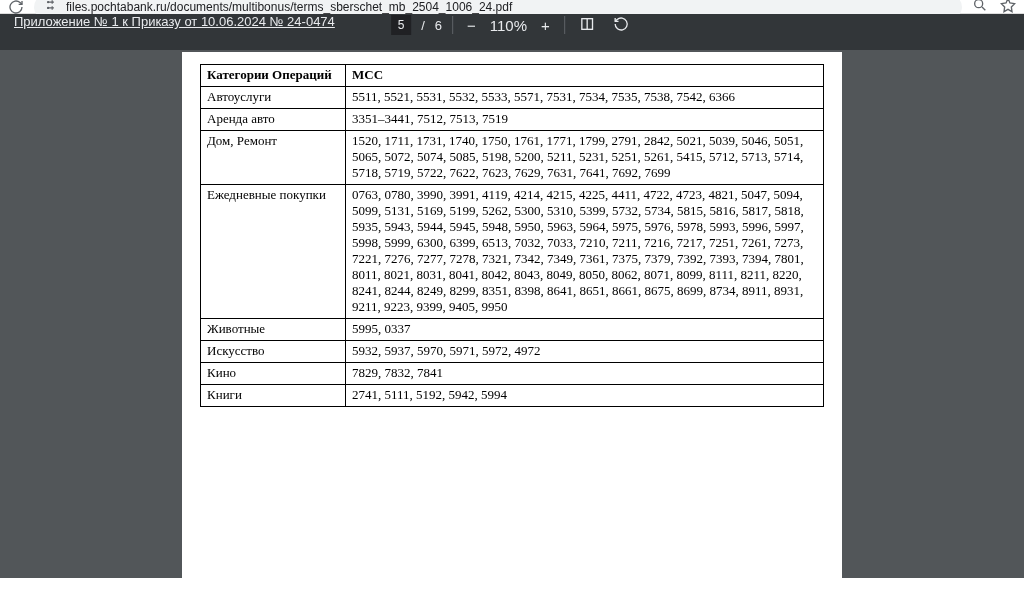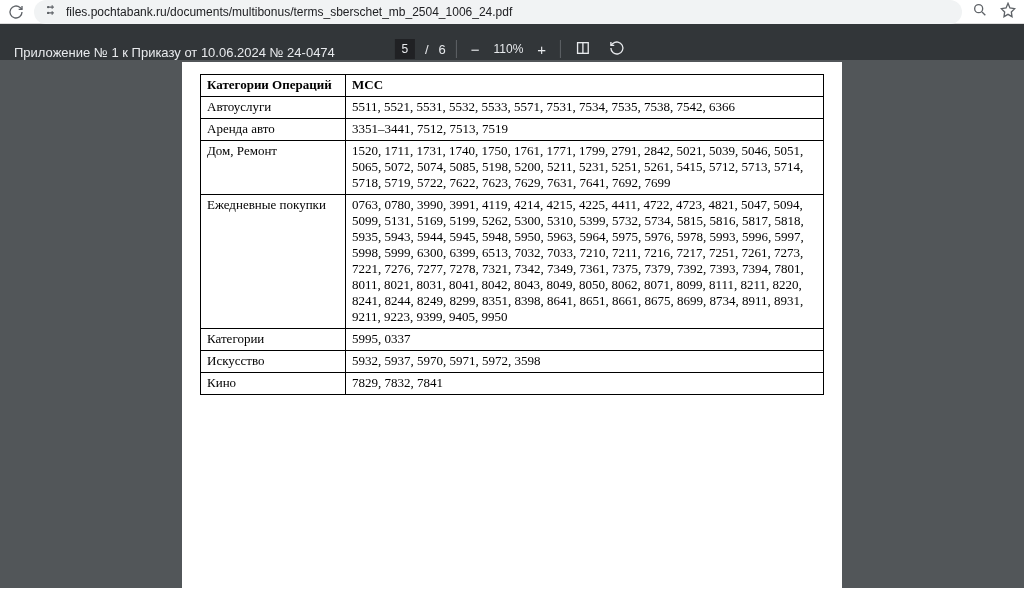--- a/index.html
+++ b/index.html
@@ -1,26 +1,26 @@
 <!DOCTYPE html>
 <html><head>
   <meta charset="utf-8">
   <style>
     * { margin:0; padding:0; box-sizing:border-box; }
     body { font-family: Arial, sans-serif; background:#fff; width:1024px; height:596px; overflow:hidden; }
 
     
-    .chromebar { height:24px; background:#fff; border-bottom:1px solid #ddd; display:flex; align-items:center; padding:0 8px; gap:10px; }
+    .chromebar { height:14px; background:#fff; border-bottom:1px solid #ddd; display:flex; align-items:center; padding:0 8px; gap:10px; }
     .nav-icons { display:flex; gap:12px; align-items:center; color:#5f6368; }
     .nav-icons svg { display:block; }
     .omnibox { flex:1; background:#f1f3f4; border-radius:14px; height:24px; display:flex; align-items:center; padding:0 10px; font-size:12px; color:#202124; gap:8px; }
     .right-icons { display:flex; gap:12px; align-items:center; color:#5f6368; }
 
     
-    .pdfbar { height:36px; background:#323639; color:#e8eaed; display:flex; align-items:flex-end; font-size:13px; padding:0 14px; position:relative; }
+    .pdfbar { height:36px; background:#323639; color:#e8eaed; display:flex; align-items:flex-start; font-size:13px; padding:0 14px; position:relative;text-decoration:underline; }
     .pdf-title { flex:0 0 auto; }
     .pdf-center { position:absolute; left:50%; transform:translateX(-50%); display:flex; align-items:center; gap:10px; }
     .page-input { width:20px; height:20px; background:#202124; color:#e8eaed; border:none; text-align:center; font-size:12px; padding:1px; }
     .tool-btn { color:#e8eaed; cursor:pointer; padding:2px 4px; font-size:15px; line-height:1; }
     .divider { width:1px; height:18px; background:#5f6368; }
 
     
     .stage { background:#525659; height:528px; display:flex; justify-content:center; overflow:hidden; }
     .page { background:#fff; width:660px; margin-top:2px; padding:12px 18px 0 18px; font-family:"Times New Roman", serif; }
     table { border-collapse:collapse; width:100%; }
@@ -67,21 +67,21 @@
 </div>
 
 <div class="pdfbar">
   <div class="pdf-title">Приложение № 1 к Приказу от 10.06.2024 № 24-0474</div>
   <div class="pdf-center">
     <input class="page-input" value="5" style="">
     <span>/</span>
     <span>6</span>
     <span class="divider"></span>
     <span class="tool-btn">−</span>
-    <span style="font-size:12px;">110%</span>
+    <span style="font-size:15px;">110%</span>
     <span class="tool-btn">+</span>
     <span class="divider"></span>
     <span class="tool-btn">
       <svg width="16" height="16" viewBox="0 0 24 24" fill="none" stroke="#e8eaed" stroke-width="2">
           <rect x="4" y="4" width="16" height="16"></rect>
           <path d="M12 4v16"></path>
         </svg>
     </span>
     <span class="tool-btn">
       <svg width="16" height="16" viewBox="0 0 24 24" fill="none" stroke="#e8eaed" stroke-width="2">
@@ -112,27 +112,31 @@
           </tr>
           <tr>
             <td class="col-cat">Дом, Ремонт</td>
             <td>1520, 1711, 1731, 1740, 1750, 1761, 1771, 1799, 2791, 2842, 5021, 5039, 5046, 5051, 5065, 5072, 5074, 5085, 5198, 5200, 5211, 5231, 5251, 5261, 5415, 5712, 5713, 5714, 5718, 5719, 5722, 7622, 7623, 7629, 7631, 7641, 7692, 7699</td>
           </tr>
           <tr>
             <td class="col-cat">Ежедневные покупки</td>
             <td>0763, 0780, 3990, 3991, 4119, 4214, 4215, 4225, 4411, 4722, 4723, 4821, 5047, 5094, 5099, 5131, 5169, 5199, 5262, 5300, 5310, 5399, 5732, 5734, 5815, 5816, 5817, 5818, 5935, 5943, 5944, 5945, 5948, 5950, 5963, 5964, 5975, 5976, 5978, 5993, 5996, 5997, 5998, 5999, 6300, 6399, 6513, 7032, 7033, 7210, 7211, 7216, 7217, 7251, 7261, 7273, 7221, 7276, 7277, 7278, 7321, 7342, 7349, 7361, 7375, 7379, 7392, 7393, 7394, 7801, 8011, 8021, 8031, 8041, 8042, 8043, 8049, 8050, 8062, 8071, 8099, 8111, 8211, 8220, 8241, 8244, 8249, 8299, 8351, 8398, 8641, 8651, 8661, 8675, 8699, 8734, 8911, 8931, 9211, 9223, 9399, 9405, 9950</td>
           </tr>
           <tr>
-            <td class="col-cat">Категории</td>
+            <td class="col-cat">Животные</td>
             <td>5995, 0337</td>
           </tr>
           <tr>
             <td class="col-cat">Искусство</td>
-            <td>5932, 5937, 5970, 5971, 5972, 3598</td>
+            <td>5932, 5937, 5970, 5971, 5972, 4972</td>
           </tr>
           <tr>
             <td class="col-cat">Кино</td>
             <td>7829, 7832, 7841</td>
+          </tr>
+          <tr>
+            <td class="col-cat">Книги</td>
+            <td>2741, 5111, 5192, 5942, 5994</td>
           </tr>
         </tbody>
     </table>
   </div>
 </div>
 
 </body></html>

